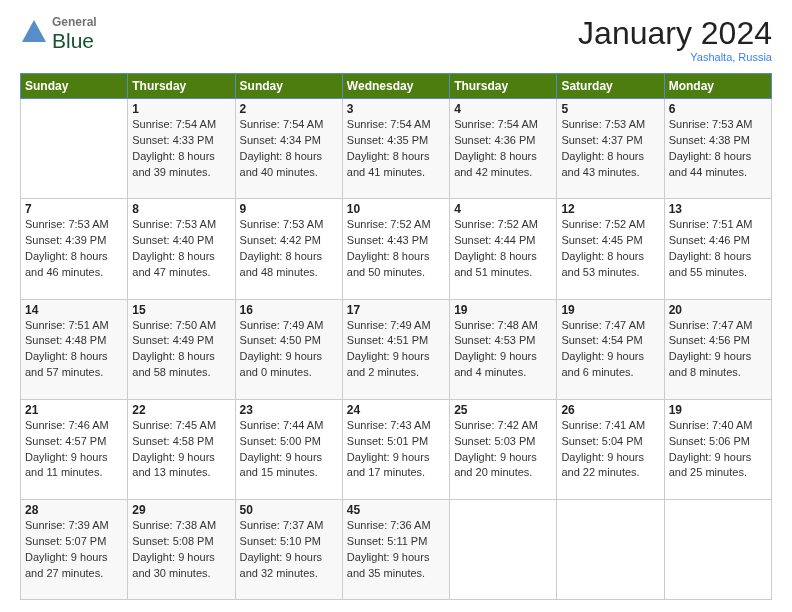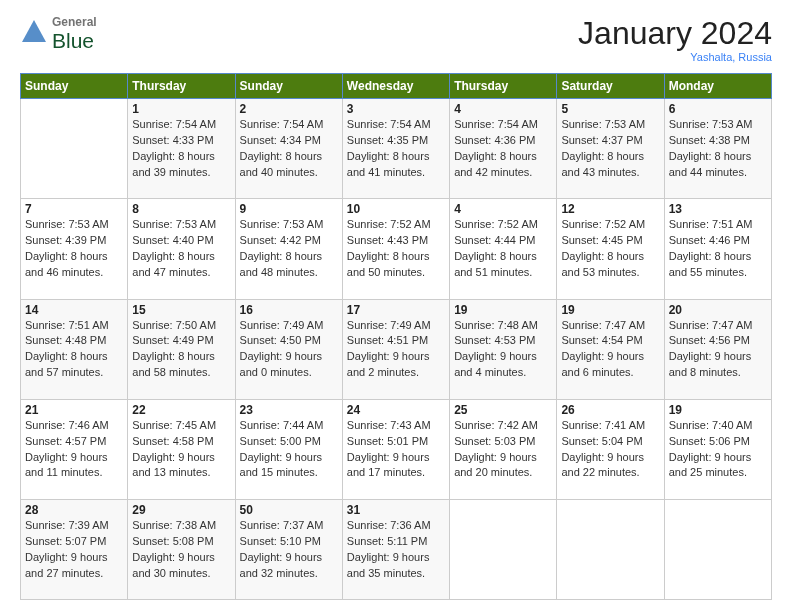--- a/index.html
+++ b/index.html
@@ -261,21 +261,21 @@
           </td>
           <td>
             <span class="day-number">29</span>
             <div class="day-info">Sunrise: 7:38 AM<br>Sunset: 5:08 PM<br>Daylight: 9 hours and 30 minutes.</div>
           </td>
           <td>
             <span class="day-number">50</span>
             <div class="day-info">Sunrise: 7:37 AM<br>Sunset: 5:10 PM<br>Daylight: 9 hours and 32 minutes.</div>
           </td>
           <td>
-            <span class="day-number">31</span>
+            <span class="day-number">45</span>
             <div class="day-info">Sunrise: 7:36 AM<br>Sunset: 5:11 PM<br>Daylight: 9 hours and 35 minutes.</div>
           </td>
           <td class="empty-cell"></td>
           <td class="empty-cell"></td>
           <td class="empty-cell"></td>
         </tr>
       </tbody>
   </table>
 </div>
 

